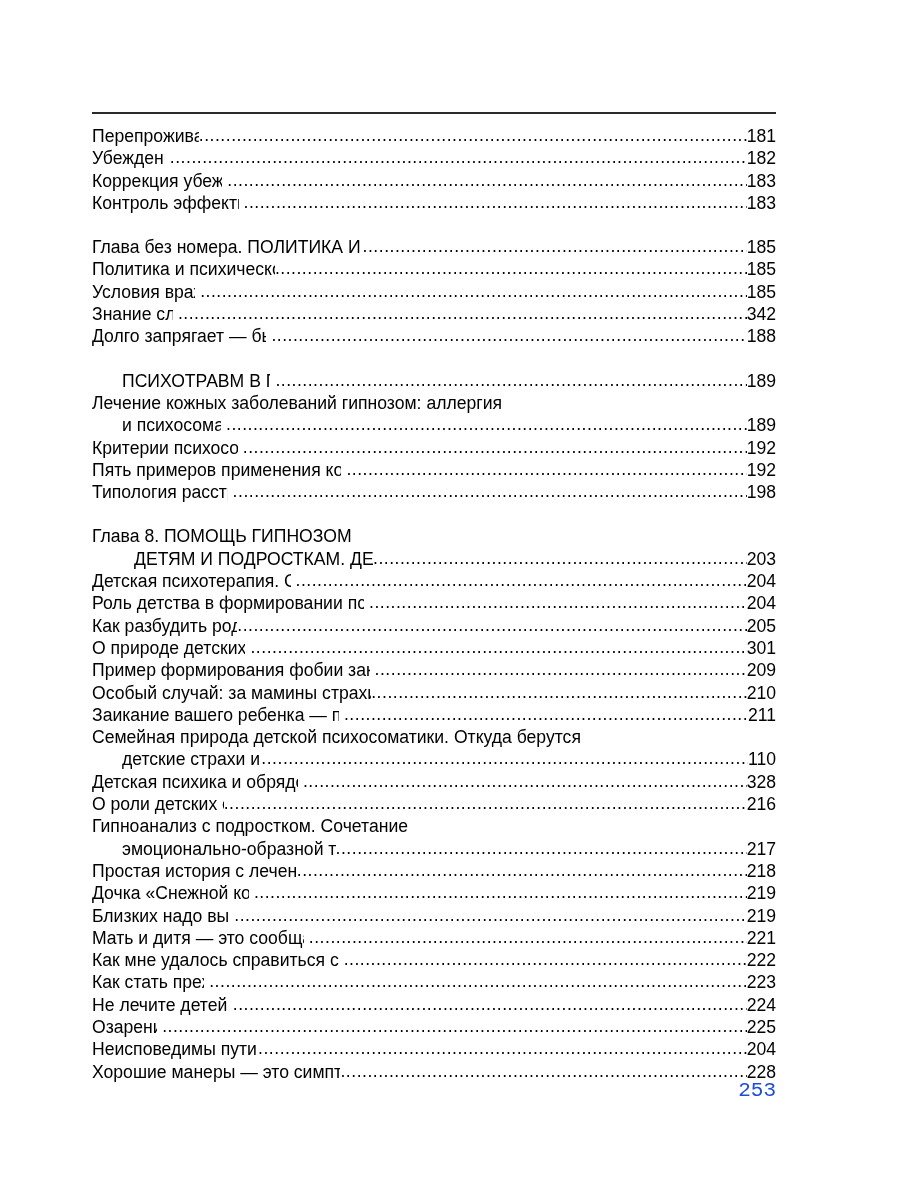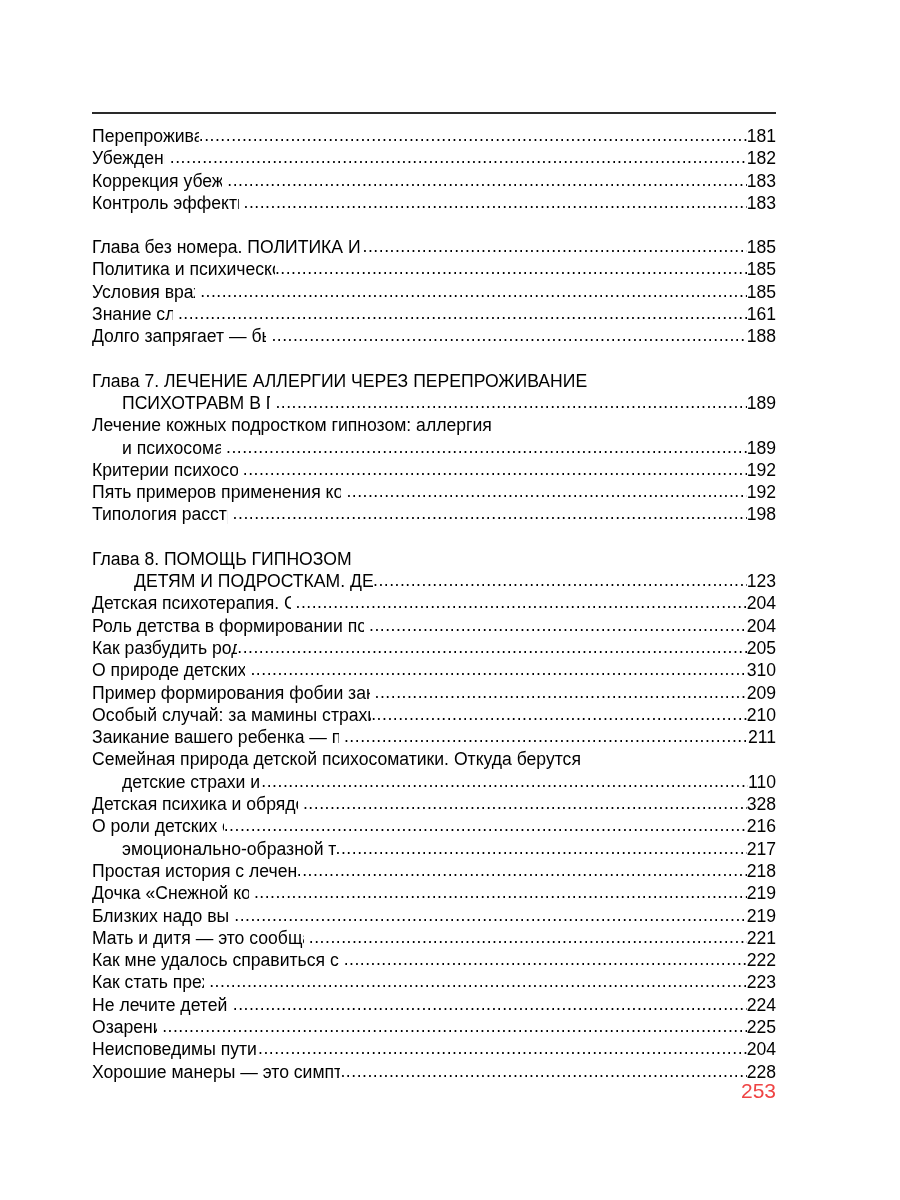--- a/index.html
+++ b/index.html
@@ -108,22 +108,22 @@
   }
 
   .folio {
     position: absolute;
     left: 0;
     top: 1078px;
     width: 776px;
     text-align: right;
     font-size: 21px;
     line-height: 26px;
-    color: #ef4444;
-    font-family: Liberation Sans, sans-serif;
+    color: #1d4ed8;
+    font-family: Liberation Mono, monospace;
   }
 </style>
 </head>
 <body>
 
 <div class="page">
 
   <div class="toc">
     <div class="top-rule"></div>
     <div id="toc-groups">
@@ -176,47 +176,44 @@
             <div class="row">
               <span class="title">Условия вражды</span>
               <span class="leader space"></span>
               <span class="pagenum">185</span>
             </div>
           </div>
           <div class="entry">
             <div class="row">
               <span class="title">Знание слов</span>
               <span class="leader space"></span>
-              <span class="pagenum">161</span>
+              <span class="pagenum">342</span>
             </div>
           </div>
           <div class="entry">
             <div class="row">
               <span class="title">Долго запрягает — быстро едем</span>
               <span class="leader space"></span>
               <span class="pagenum">188</span>
             </div>
           </div>
         </div>
         <div class="group">
           <div class="entry">
-            <div class="row plain">
-              <span class="title">Глава 7. ЛЕЧЕНИЕ АЛЛЕРГИИ ЧЕРЕЗ ПЕРЕПРОЖИВАНИЕ</span>
-            </div>
             <div class="cont">
               <div class="row">
                 <span class="title">ПСИХОТРАВМ В ГИПНОЗЕ</span>
                 <span class="leader space"></span>
                 <span class="pagenum">189</span>
               </div>
             </div>
           </div>
           <div class="entry">
             <div class="row plain">
-              <span class="title">Лечение кожных подростком гипнозом: аллергия</span>
+              <span class="title">Лечение кожных заболеваний гипнозом: аллергия</span>
             </div>
             <div class="cont">
               <div class="row">
                 <span class="title">и психосоматика</span>
                 <span class="leader space"></span>
                 <span class="pagenum">189</span>
               </div>
             </div>
           </div>
           <div class="entry">
@@ -243,21 +240,21 @@
         </div>
         <div class="group">
           <div class="entry indent-wide">
             <div class="row plain">
               <span class="title">Глава 8. ПОМОЩЬ ГИПНОЗОМ</span>
             </div>
             <div class="cont">
               <div class="row">
                 <span class="title">ДЕТЯМ И ПОДРОСТКАМ. ДЕТСКАЯ ПСИХОСОМАТИКА</span>
                 <span class="leader nospace"></span>
-                <span class="pagenum">123</span>
+                <span class="pagenum">203</span>
               </div>
             </div>
           </div>
           <div class="entry">
             <div class="row">
               <span class="title">Детская психотерапия. Сбор анамнеза</span>
               <span class="leader space"></span>
               <span class="pagenum">204</span>
             </div>
           </div>
@@ -272,21 +269,21 @@
             <div class="row">
               <span class="title">Как разбудить родителя?</span>
               <span class="leader nospace"></span>
               <span class="pagenum">205</span>
             </div>
           </div>
           <div class="entry">
             <div class="row">
               <span class="title">О природе детских страхов</span>
               <span class="leader space"></span>
-              <span class="pagenum">310</span>
+              <span class="pagenum">301</span>
             </div>
           </div>
           <div class="entry">
             <div class="row">
               <span class="title">Пример формирования фобии закрытого пространства у ребенка</span>
               <span class="leader space"></span>
               <span class="pagenum">209</span>
             </div>
           </div>
           <div class="entry">
@@ -323,20 +320,23 @@
             </div>
           </div>
           <div class="entry">
             <div class="row">
               <span class="title">О роли детских сказок</span>
               <span class="leader nospace"></span>
               <span class="pagenum">216</span>
             </div>
           </div>
           <div class="entry">
+            <div class="row plain">
+              <span class="title">Гипноанализ с подростком. Сочетание</span>
+            </div>
             <div class="cont">
               <div class="row">
                 <span class="title">эмоционально-образной терапии и регрессии</span>
                 <span class="leader nospace"></span>
                 <span class="pagenum">217</span>
               </div>
             </div>
           </div>
           <div class="entry">
             <div class="row">

